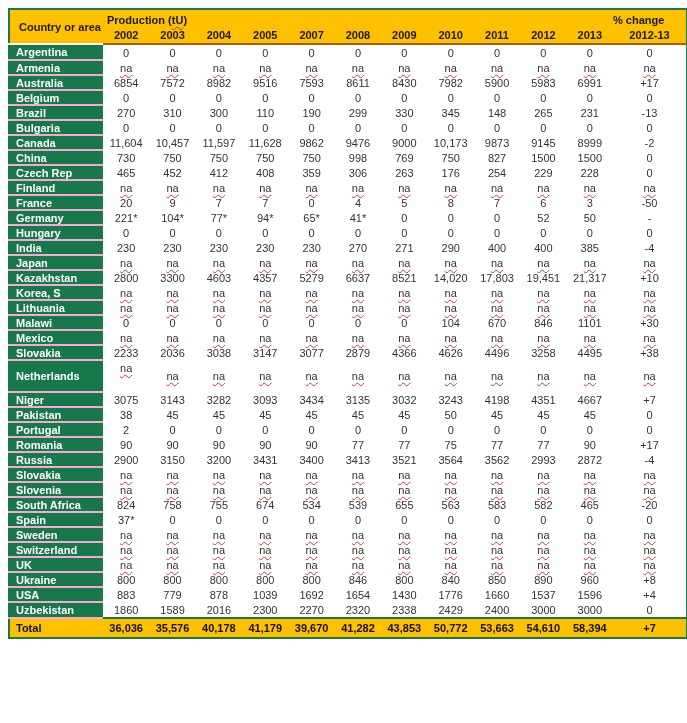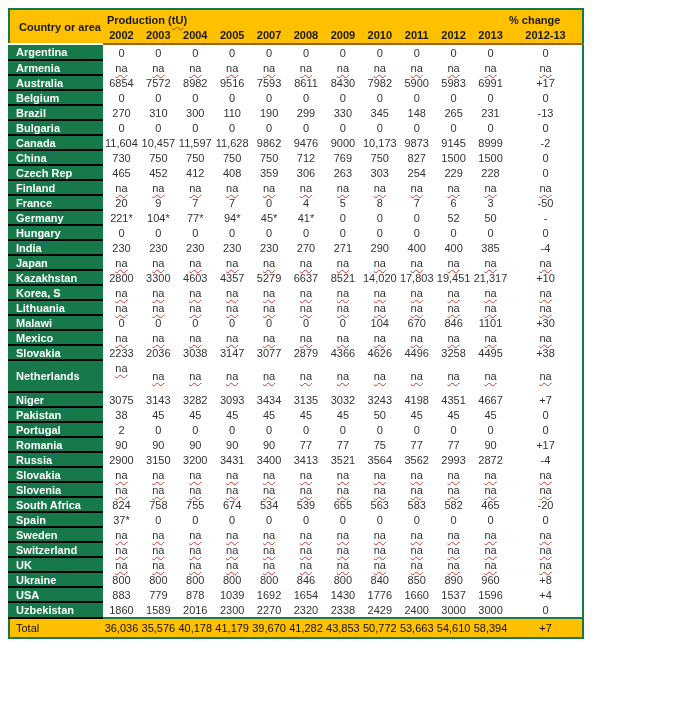--- a/index.html
+++ b/index.html
@@ -1,39 +1,39 @@
 <!DOCTYPE html>
 <html><head>
 <meta charset="utf-8">
 <style>
   html,body{margin:0;padding:0;background:#fff;width:687px;height:723px;overflow:hidden;
     font-family:"Liberation Sans","DejaVu Sans",sans-serif;}
   .table-wrap{position:absolute;left:8px;top:8px;}
-  table{border-collapse:collapse;table-layout:fixed;width:576px;border:2px solid #17794A;}
+  table{border-collapse:collapse;table-layout:fixed;width:680px;border:2px solid #17794A;}
   col.c-country{width:94px;}
   col.c-change{width:74px;}
   
   thead th{background:#FFC000;color:#1a1a1a;font-size:11px;font-weight:bold;padding:0;}
   th.h-country{text-align:left;padding-left:9px;vertical-align:middle;border-bottom:2px solid #fff;}
   th.h-prod{text-align:left;padding-left:4px;height:16px;vertical-align:bottom;}
   th.h-change{text-align:left;vertical-align:bottom;height:16px;}
   tr.year-row th{height:17px;text-align:center;vertical-align:middle;border-bottom:2px solid #a16207;}
   
   tbody th.country{background:#17794A;color:#fff;font-size:11px;font-weight:bold;text-align:left;
-    padding:0 0 0 6px;border-bottom:2px solid #000000;vertical-align:middle;line-height:12px;}
+    padding:0 0 0 6px;border-bottom:2px solid #f9a8d4;vertical-align:middle;line-height:12px;}
   tbody td{font-size:11px;color:#333;text-align:center;padding:0;height:15px;line-height:14px;
     vertical-align:middle;font-weight:400;}
   tr.tall{height:32px;}
   tr.tall td.v-top{vertical-align:top;padding-top:1px;}
   sup.marker{color:#0070C0;font-size:7px;font-weight:bold;line-height:0;}
   .na{text-decoration-line:underline;text-decoration-style:wavy;text-decoration-color:#D03425;
     text-decoration-thickness:1px;text-underline-offset:2px;text-decoration-skip-ink:none;}
   
   tfoot th,tfoot td{background:#FFC000;border-top:2px solid #17794A;height:18px;font-size:11px;
-    font-weight:normal;color:#111;padding:0;}
+    font-weight:bold;color:#111;padding:0;}
   tfoot th{text-align:left;padding-left:6px;}
   tfoot td{text-align:center;}
 </style>
 </head>
 <body>
 
 <div class="table-wrap">
   <table>
     <colgroup>
       <col class="c-country">
@@ -177,38 +177,38 @@
           <td>8999</td>
           <td>-2</td>
         </tr>
         <tr>
           <th class="country">China<sup class="marker">^</sup></th>
           <td>730</td>
           <td>750</td>
           <td>750</td>
           <td>750</td>
           <td>750</td>
-          <td>712</td>
+          <td>998</td>
           <td>769</td>
           <td>750</td>
           <td>827</td>
           <td>1500</td>
           <td>1500</td>
           <td>0</td>
         </tr>
         <tr>
           <th class="country">Czech Rep</th>
           <td>465</td>
           <td>452</td>
           <td>412</td>
           <td>408</td>
           <td>359</td>
           <td>306</td>
           <td>263</td>
-          <td>303</td>
+          <td>176</td>
           <td>254</td>
           <td>229</td>
           <td>228</td>
           <td>0</td>
         </tr>
         <tr>
           <th class="country">Finland</th>
           <td class="na">na</td>
           <td class="na">na</td>
           <td class="na">na</td>
@@ -236,21 +236,21 @@
           <td>6</td>
           <td>3</td>
           <td>-50</td>
         </tr>
         <tr>
           <th class="country">Germany</th>
           <td>221*</td>
           <td>104*</td>
           <td>77*</td>
           <td>94*</td>
-          <td>45*</td>
+          <td>65*</td>
           <td>41*</td>
           <td>0</td>
           <td>0</td>
           <td>0</td>
           <td>52</td>
           <td>50</td>
           <td>-</td>
         </tr>
         <tr>
           <th class="country">Hungary</th>

